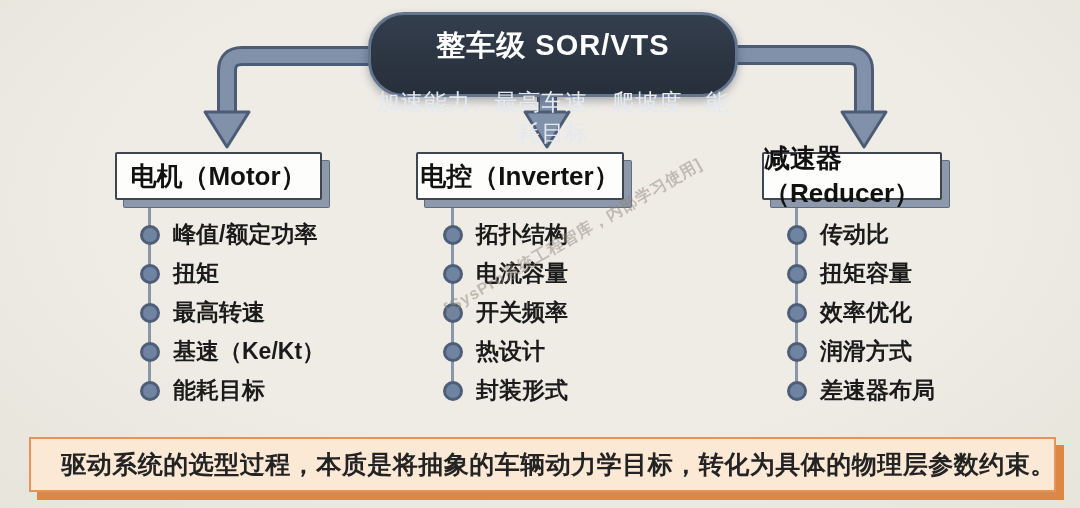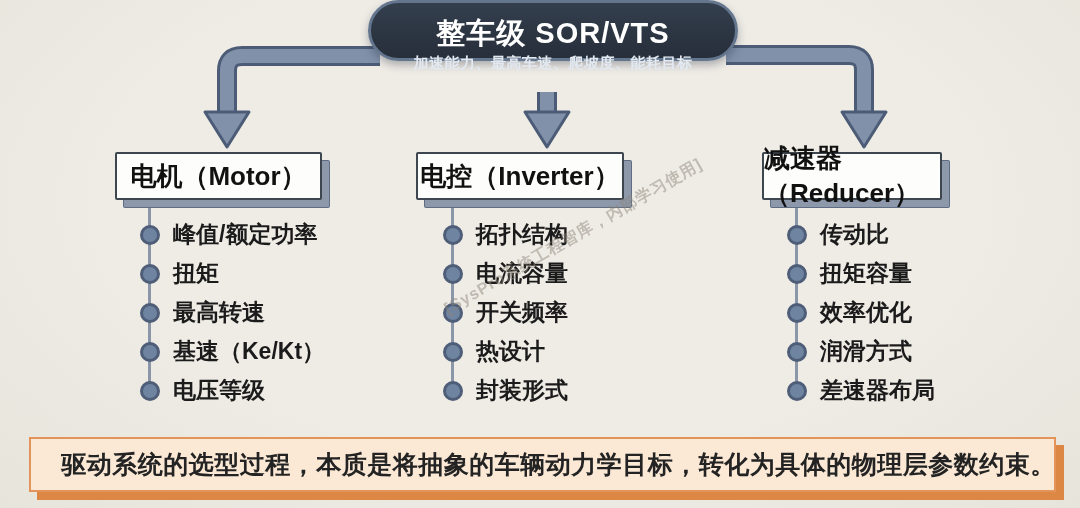--- a/index.html
+++ b/index.html
@@ -22,43 +22,42 @@
     position: absolute;
     left: 0; top: 0;
     width: 1080px; height: 508px;
     z-index: 1;
     pointer-events: none;
   }
 
   
   .root-box {
     position: absolute;
-    left: 368px; top: 0;
-    width: 370px; height: 61px;
+    left: 368px; top: 12px;
+    width: 370px; height: 85px;
     box-sizing: border-box;
     background: linear-gradient(180deg, #343f4e 0%, #2c3542 55%, #272f3b 100%);
     border: 3px solid #64758e;
     border-radius: 36px;
     box-shadow: 0 4px 8px rgba(40,50,65,0.35);
     z-index: 2;
     text-align: center;
     color: #ffffff;
   }
   .root-title {
     margin-top: 11px;
     font-size: 29px;
     font-weight: bold;
     letter-spacing: 1px;
   }
   .root-subtitle {
-    margin-top: 0;
-    font-size: 15px;
+    margin-top: 21px;
+    font-size: 23px;
     color: #e3e9f1;
     letter-spacing: 0.5px;
-    font-weight: bold;
   }
 
   
   .column {
     position: absolute;
     top: 152px;
     z-index: 2;
   }
   .header-box {
     position: relative;
@@ -212,21 +211,21 @@
       <div class="item">
         <span class="dot"></span>
         <span class="item-label">最高转速</span>
       </div>
       <div class="item">
         <span class="dot"></span>
         <span class="item-label">基速（Ke/Kt）</span>
       </div>
       <div class="item">
         <span class="dot"></span>
-        <span class="item-label">电压等级</span>
+        <span class="item-label">能耗目标</span>
       </div>
     </div>
   </div>
 
   <div class="column" id="col-inverter">
     <div class="header-box">电控（Inverter）</div>
     <div class="vline"></div>
     <div class="items">
       <div class="item">
         <span class="dot"></span>

